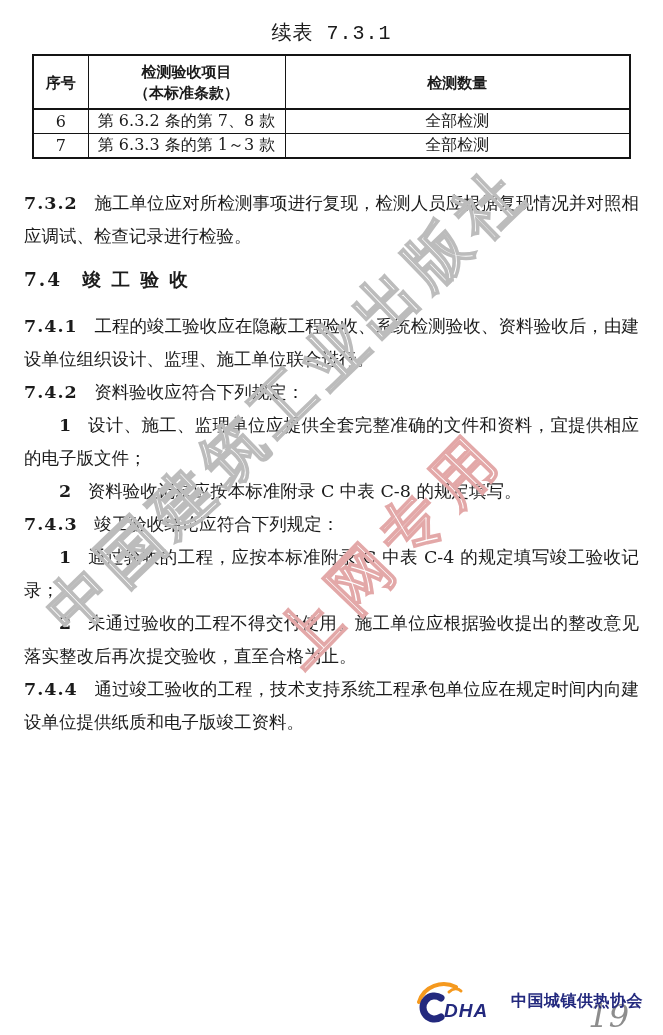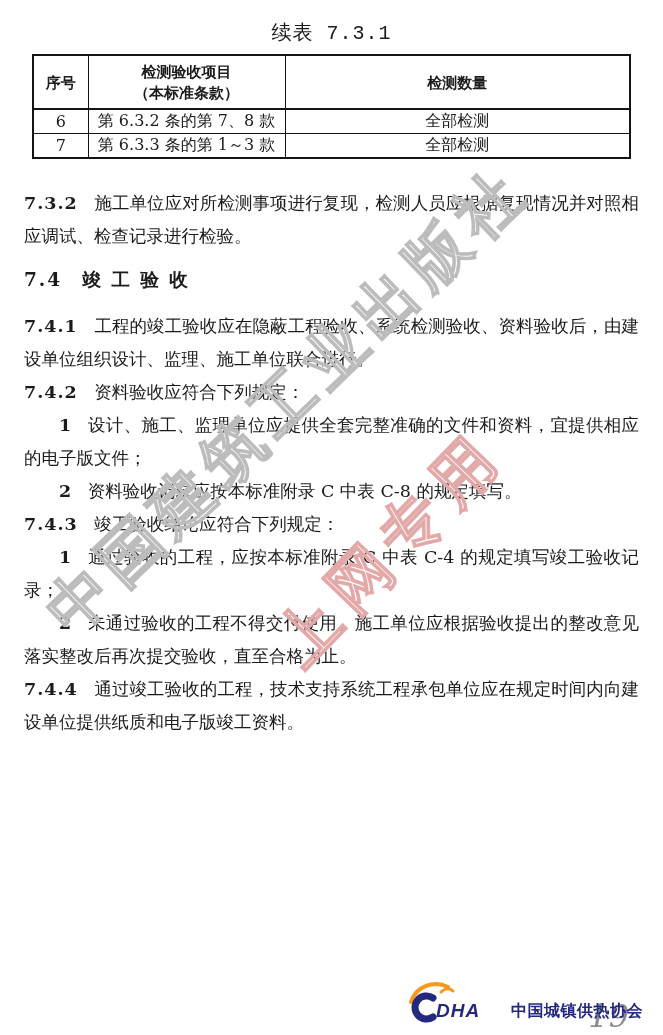--- a/index.html
+++ b/index.html
@@ -62,21 +62,21 @@
   h2.sect .snum { margin-right:1.1em; letter-spacing:2px; }
   h2.sect .stitle { letter-spacing:2px; }
   
   .pagenum {
     position:absolute; right:34px; bottom:0px; z-index:1;
     font-style:italic; font-size:32px; color:#8d8d8d;
     font-family:"DejaVu Serif","Liberation Serif",serif;
   }
   .footer-logo {
     position:absolute; right:20px; bottom:12px; z-index:2;
-    display:flex; align-items:flex-end; gap:12px;
+    display:flex; align-items:center; gap:4px;
   }
   .org {
     font-family:"Liberation Sans","DejaVu Sans",sans-serif;
     font-weight:700; font-size:16px; color:#23297e;
     letter-spacing:0.5px; line-height:20px; padding-bottom:2px;
   }
 </style>
 </head>
 <body>
 

